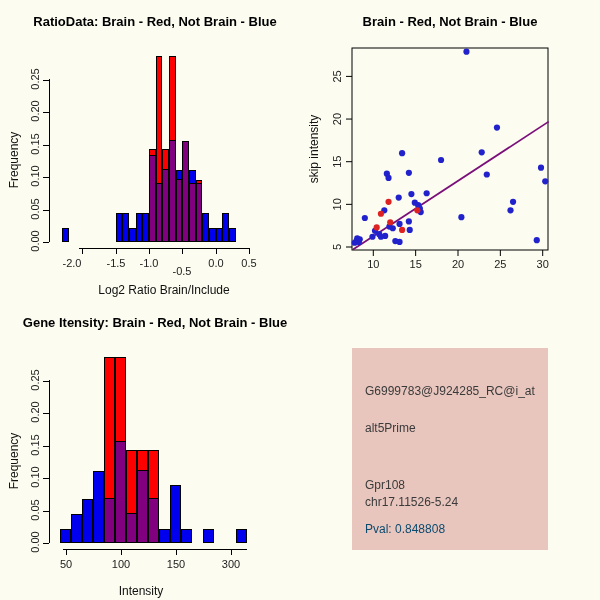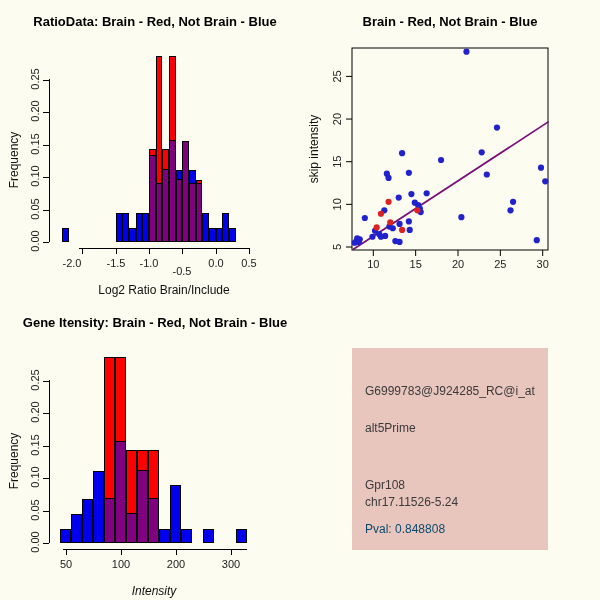--- a/index.html
+++ b/index.html
@@ -26,21 +26,21 @@
 
   <div class="title" style="left:10px;top:14px;width:290px;">RatioData: Brain - Red, Not Brain - Blue</div>
   <div class="title" style="left:330px;top:14px;width:240px;">Brain - Red, Not Brain - Blue</div>
   <div class="title" style="left:10px;top:315px;width:290px;">Gene Itensity: Brain - Red, Not Brain - Blue</div>
 
   <div class="axlbl" style="left:64px;top:283px;width:200px;">Log2 Ratio Brain/Include</div>
   <div class="axlbl rot" style="left:-36px;top:153px;width:100px;">Frequency</div>
 
   <div class="axlbl rot" style="left:264px;top:142px;width:100px;">skip intensity</div>
 
-  <div class="axlbl" style="left:54px;top:584px;width:200px;font-style:italic;">Intensity</div>
+  <div class="axlbl" style="left:41px;top:584px;width:200px;">Intensity</div>
   <div class="axlbl rot" style="left:-36px;top:454px;width:100px;">Frequency</div>
 
   <div class="abs" id="hist0">
       <div class="tickline" style="left: 49px; top: 79px; width: 1px; height: 163px;"></div>
       <div class="tickline" style="left: 43px; top: 242px; width: 6px; height: 1px;"></div>
       <div class="ticklbl rot" style="left: 15px; top: 235px; width: 40px;">0.00</div>
       <div class="tickline" style="left: 43px; top: 210px; width: 6px; height: 1px;"></div>
       <div class="ticklbl rot" style="left: 15px; top: 203px; width: 40px;">0.05</div>
       <div class="tickline" style="left: 43px; top: 177px; width: 6px; height: 1px;"></div>
       <div class="ticklbl rot" style="left: 15px; top: 170px; width: 40px;">0.10</div>
@@ -110,21 +110,21 @@
       <div class="tickline" style="left: 43px; top: 413px; width: 6px; height: 1px;"></div>
       <div class="ticklbl rot" style="left: 15px; top: 406px; width: 40px;">0.20</div>
       <div class="tickline" style="left: 43px; top: 381px; width: 6px; height: 1px;"></div>
       <div class="ticklbl rot" style="left: 15px; top: 374px; width: 40px;">0.25</div>
       <div class="tickline" style="left: 63px; top: 549px; width: 184px; height: 1px;"></div>
       <div class="tickline" style="left: 66px; top: 549px; width: 1px; height: 6px;"></div>
       <div class="ticklbl" style="left: 46px; top: 558px; width: 40px;">50</div>
       <div class="tickline" style="left: 121px; top: 549px; width: 1px; height: 6px;"></div>
       <div class="ticklbl" style="left: 101px; top: 558px; width: 40px;">100</div>
       <div class="tickline" style="left: 176px; top: 549px; width: 1px; height: 6px;"></div>
-      <div class="ticklbl" style="left: 156px; top: 558px; width: 40px;">200</div>
+      <div class="ticklbl" style="left: 156px; top: 558px; width: 40px;">150</div>
       <div class="tickline" style="left: 231px; top: 549px; width: 1px; height: 6px;"></div>
       <div class="ticklbl" style="left: 211px; top: 558px; width: 40px;">300</div>
       <div class="bar" style="left: 60px; top: 529px; width: 11px; height: 14px; background: rgb(0, 0, 238);"></div>
       <div class="bar" style="left: 71px; top: 514px; width: 11px; height: 29px; background: rgb(0, 0, 238);"></div>
       <div class="bar" style="left: 82px; top: 499px; width: 11px; height: 44px; background: rgb(0, 0, 238);"></div>
       <div class="bar" style="left: 93px; top: 471px; width: 11px; height: 72px; background: rgb(0, 0, 238);"></div>
       <div class="bar" style="left: 104px; top: 357px; width: 11px; height: 186px; background: rgb(255, 0, 0);">
         <div class="bar-inner" style="height: 44px; background: rgb(128, 0, 128);"></div>
       </div>
       <div class="bar" style="left: 115px; top: 357px; width: 11px; height: 186px; background: rgb(255, 0, 0);">

